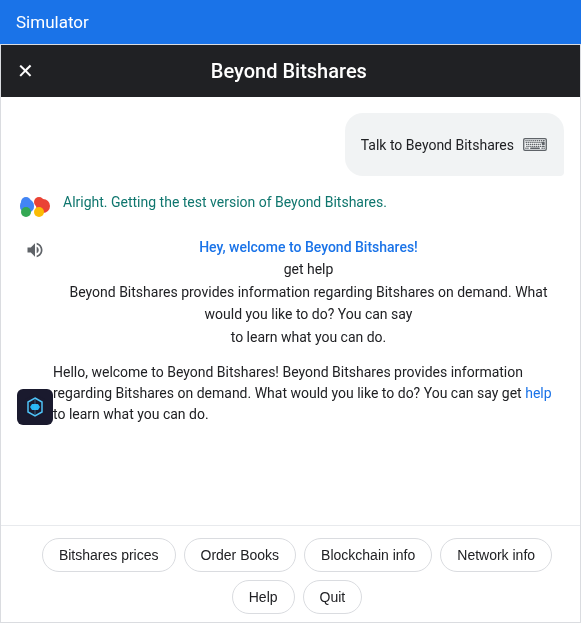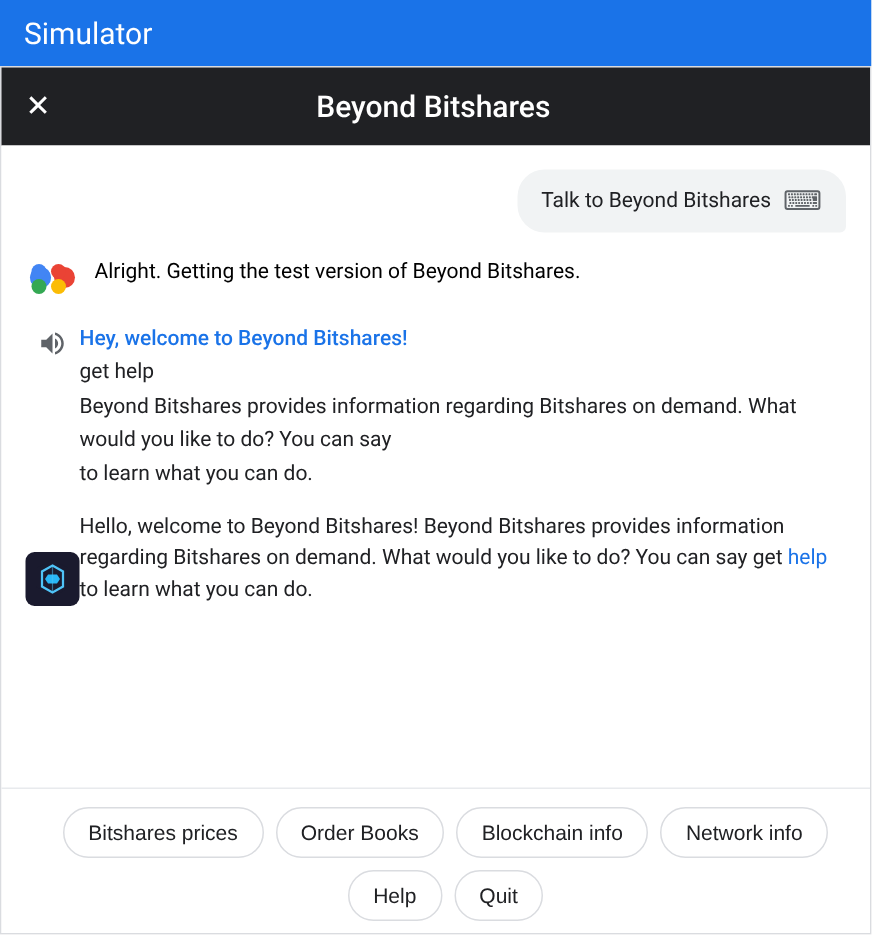--- a/index.html
+++ b/index.html
@@ -9,21 +9,21 @@
       height: 623px;
       overflow: hidden;
       background: #f1f3f4;
     }
 
     
     .title-bar {
       background: #1a73e8;
       color: white;
       padding: 10px 16px;
-      font-size: 20px;
+      font-size: 17px;
       font-weight: 400;
       height: 44px;
       display: flex;
       align-items: center;
     }
 
     
     .chat-window {
       background: #fff;
       margin: 0;
@@ -77,21 +77,21 @@
     .user-message {
       display: flex;
       justify-content: flex-end;
       align-items: flex-end;
       gap: 8px;
     }
 
     .user-bubble {
       background: #f1f3f4;
       border-radius: 18px 18px 4px 18px;
-      padding: 10px 16px;
+      padding: 21px 16px;
       font-size: 14px;
       color: #202124;
       max-width: 300px;
       display: flex;
       align-items: center;
       gap: 8px;
     }
 
     .keyboard-icon {
       color: #5f6368;
@@ -110,20 +110,21 @@
       color: #202124;
       line-height: 1.5;
       flex: 1;
       padding-top: 4px;
     }
 
     
     .speaker-row {
       display: flex;
       align-items: flex-start;
+      text-align: center;
     }
 
     .speaker-icon {
       color: #5f6368;
       font-size: 20px;
       margin-top: 4px;
       flex-shrink: 0;
       width: 36px;
       text-align: center;
     }
@@ -234,21 +235,21 @@
           <circle cx="26" cy="18" r="7" fill="#EA4335"></circle>
           <circle cx="10" cy="18" r="7" fill="#4285F4" opacity="0.7"></circle>
 
           <circle cx="9" cy="14" r="5" fill="#4285F4"></circle>
           <circle cx="22" cy="14" r="5" fill="#EA4335"></circle>
           <circle cx="9" cy="24" r="5" fill="#34A853"></circle>
           <circle cx="22" cy="24" r="5" fill="#FBBC05"></circle>
         </svg>
       </div>
       <div class="bot-bubble-text">
-        <span style="color:#000000;margin-top:16px;">Alright. Getting the test version of Beyond Bitshares.</span>
+        <span style="color:#0f766e;margin-top:16px;">Alright. Getting the test version of Beyond Bitshares.</span>
       </div>
     </div>
 
     <div class="speaker-row">
       <div class="speaker-icon">
         <svg width="20" height="20" viewBox="0 0 24 24" fill="#5f6368">
           <path d="M3 9v6h4l5 5V4L7 9H3zm13.5 3c0-1.77-1.02-3.29-2.5-4.03v8.05c1.48-.73 2.5-2.25 2.5-4.02zM14 3.23v2.06c2.89.86 5 3.54 5 6.71s-2.11 5.85-5 6.71v2.06c4.01-.91 7-4.49 7-8.77s-2.99-7.86-7-8.77z"></path>
         </svg>
       </div>
       <div class="speaker-text">

